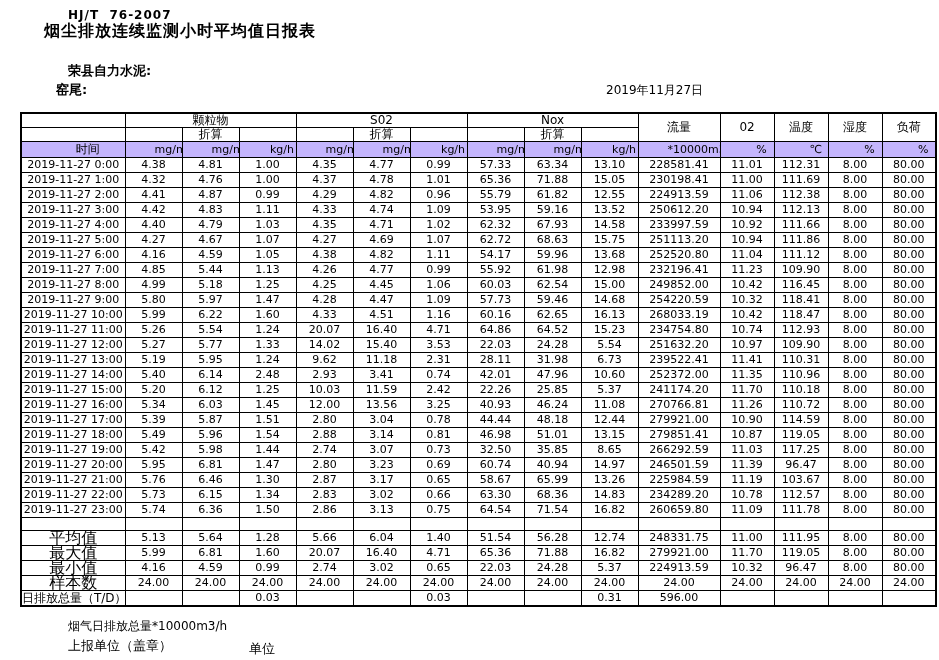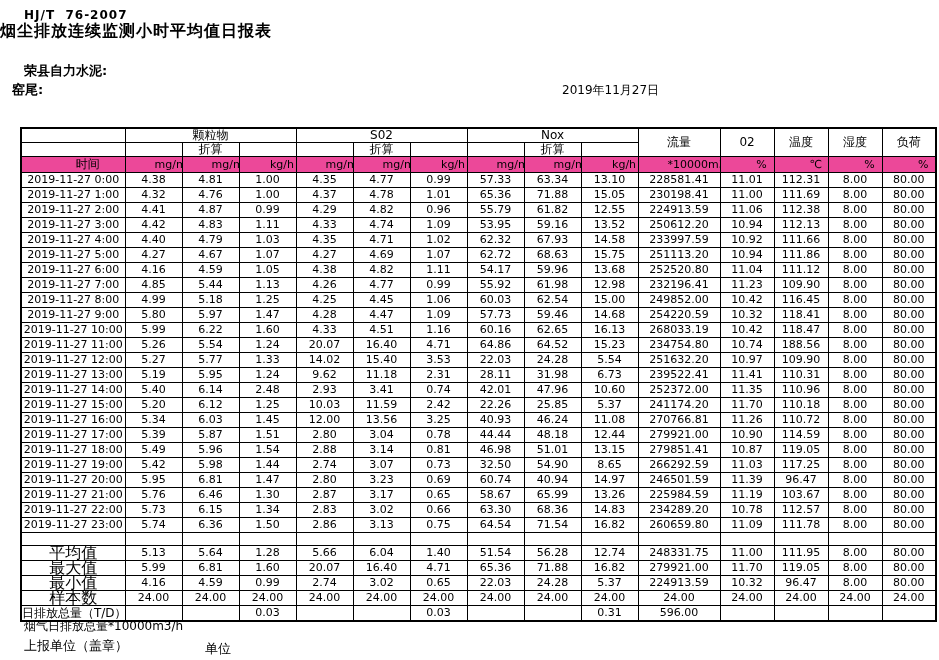--- a/index.html
+++ b/index.html
@@ -1,42 +1,42 @@
 <!DOCTYPE html>
 <html><head>
 <meta charset="utf-8">
 <style>
   html,body{margin:0;padding:0;}
   body{
     width:939px;height:660px;position:relative;overflow:hidden;
     background:#ffffff;color:#000;
     font-family:"DejaVu Sans",sans-serif;
   }
-  .abs{position:absolute;white-space:pre;}
+  .abs{position:absolute;white-space:pre;margin-left:44px;}
   .hdr-std{left:24px;top:8px;font-size:12px;font-weight:bold;letter-spacing:1px;}
   .title{left:0;top:21px;width:660px;text-align:left;font-size:16px;font-weight:bold;letter-spacing:1px;}
   .company{left:24px;top:62px;font-size:13px;font-weight:bold;}
   .location{left:12px;top:81px;font-size:13px;font-weight:bold;}
   .date{left:562px;top:82px;font-size:12px;}
   .foot1{left:24px;top:618px;font-size:12px;}
   .foot2{left:24px;top:637px;font-size:13px;}
   .foot3{left:205px;top:640px;font-size:13px;}
 
   table.report{
     position:absolute;left:20px;top:112px;width:915px;
     border-collapse:collapse;table-layout:fixed;
-    border:2px solid #000;font-size:11px;margin-top:15px;
+    border:2px solid #000;font-size:11px;
   }
   table.report th,table.report td{
     border:1px solid #000;padding:0;height:14px;line-height:14px;
     text-align:center;overflow:hidden;white-space:nowrap;
     font-weight:normal;
   }
   thead tr.r1 th,thead tr.r2 th{height:13px;line-height:13px;font-size:12px;}
-  thead tr.r3 th{height:15px;line-height:15px;background:#ec4899;font-size:11px;padding-left:29px;}
+  thead tr.r3 th{height:15px;line-height:15px;background:#c4b5fd;font-size:11px;padding-left:29px;}
   thead tr.r3 th.time-h{font-size:12px;}
   td.time{text-align:right;padding-right:5px;white-space:pre;}
   td.flow{text-align:right;padding-right:4px;}
   td.lbl{text-align:right;padding-right:3px;font-size:16px;}
   td.lbl-left{text-align:left;padding-left:2px;font-size:12px;}
   tr.empty-row td{height:12px;line-height:12px;}
 </style>
 </head>
 <body>
 
@@ -300,21 +300,21 @@
         <td>5.54</td>
         <td>1.24</td>
         <td>20.07</td>
         <td>16.40</td>
         <td>4.71</td>
         <td>64.86</td>
         <td>64.52</td>
         <td>15.23</td>
         <td class="flow">234754.80</td>
         <td>10.74</td>
-        <td>188.56</td>
+        <td>112.93</td>
         <td>8.00</td>
         <td>80.00</td>
       </tr>
       <tr>
         <td class="time">2019-11-27 12:00</td>
         <td>5.27</td>
         <td>5.77</td>
         <td>1.33</td>
         <td>14.02</td>
         <td>15.40</td>
@@ -432,21 +432,21 @@
       </tr>
       <tr>
         <td class="time">2019-11-27 19:00</td>
         <td>5.42</td>
         <td>5.98</td>
         <td>1.44</td>
         <td>2.74</td>
         <td>3.07</td>
         <td>0.73</td>
         <td>32.50</td>
-        <td>54.90</td>
+        <td>35.85</td>
         <td>8.65</td>
         <td class="flow">266292.59</td>
         <td>11.03</td>
         <td>117.25</td>
         <td>8.00</td>
         <td>80.00</td>
       </tr>
       <tr>
         <td class="time">2019-11-27 20:00</td>
         <td>5.95</td>

